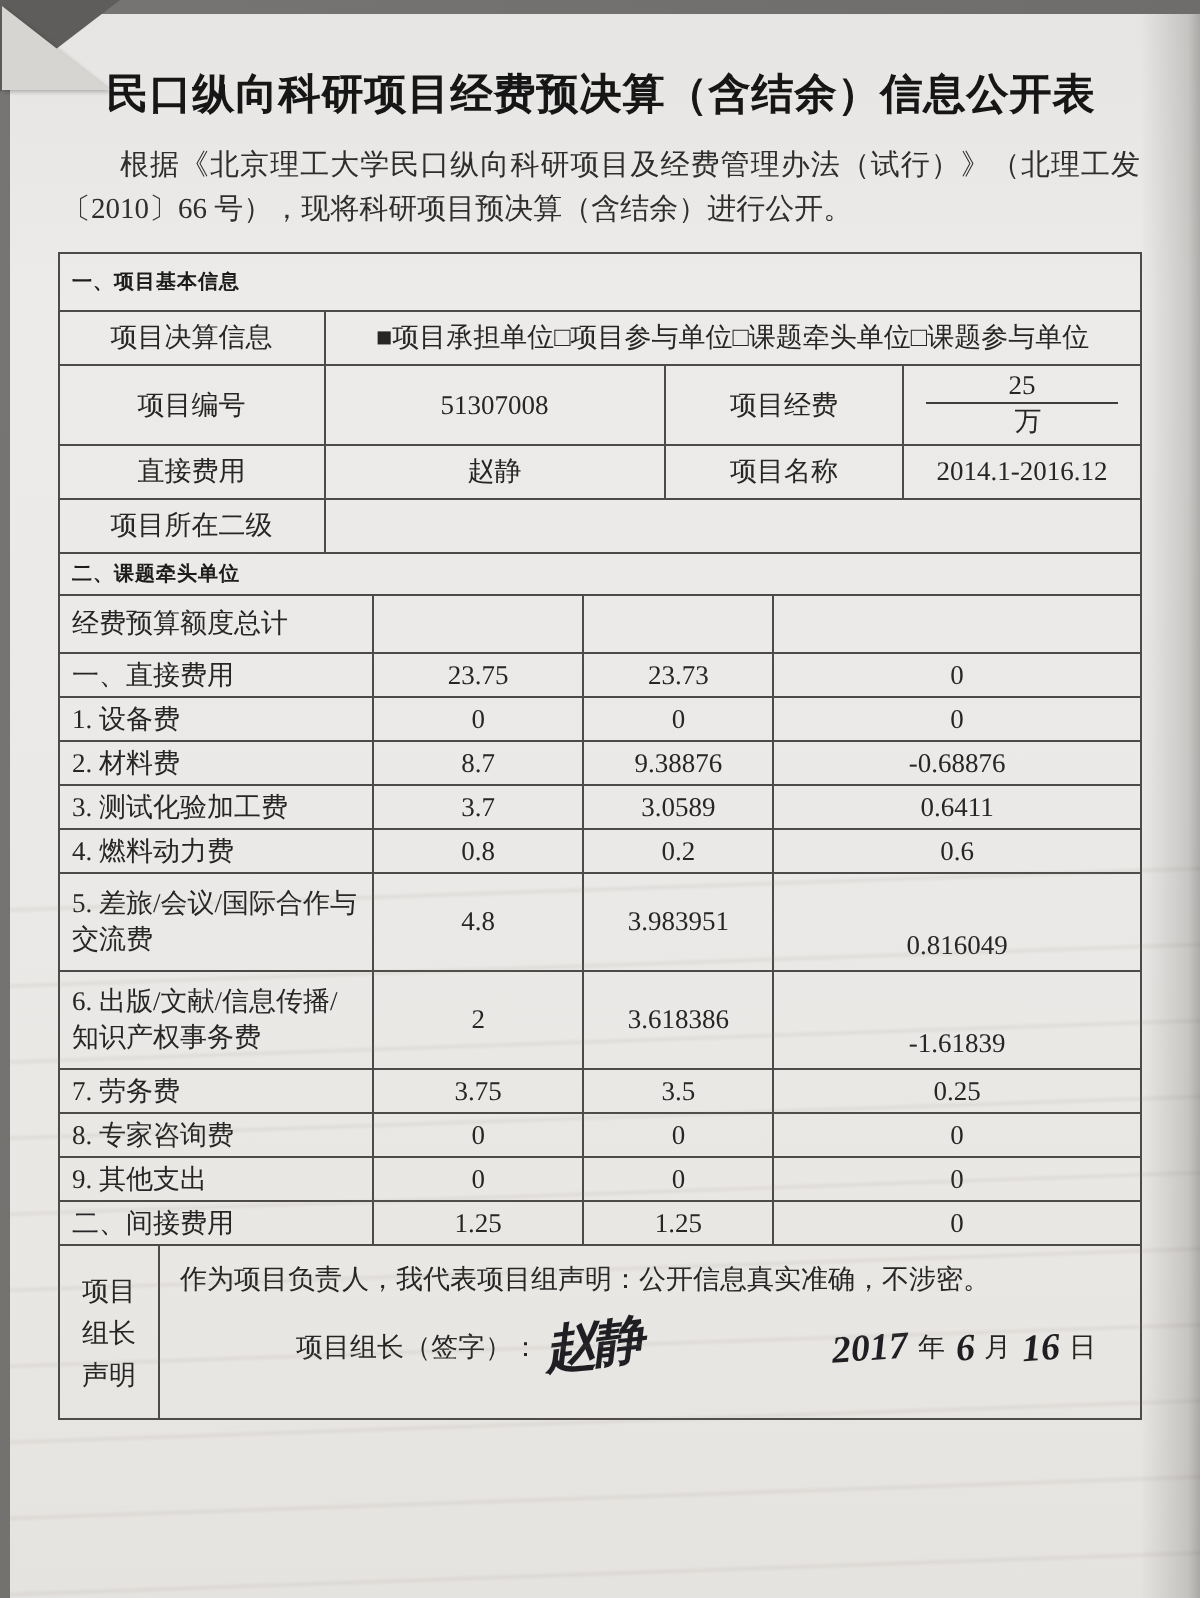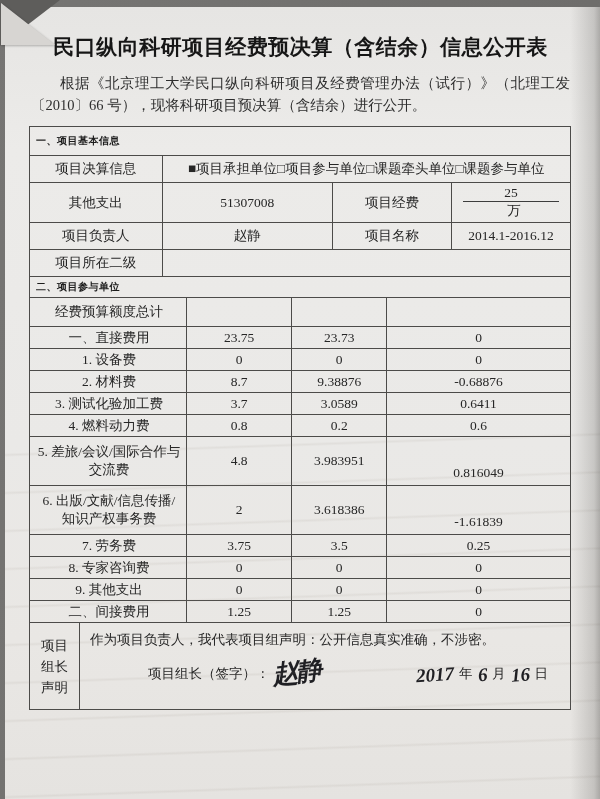--- a/index.html
+++ b/index.html
@@ -38,21 +38,21 @@
   .t1{margin-top:10px;}
   .t2{margin-top:-1px;}
   .sec-hd td{font-weight:bold;font-size:10px;color:#1c1c1c;padding:3px 6px;
      font-family:"Liberation Sans","DejaVu Sans",sans-serif;letter-spacing:0.5px;}
   .c{text-align:center;}
   .lblc{text-align:center;}
   .t1 td{height:22px;}
   .colhead td{height:30px;text-align:center;}
   .total-row td{height:24px;}
   .total-row .lbl{padding-left:34px;}
-  .t2 .lbl{text-align:center;padding-left:6px;}
+  .t2 .lbl{text-align:left;padding-left:6px;}
   .t2 .num{text-align:center;}
   .t2 tr.std td{height:19px;padding-top:1px;padding-bottom:1px;}
   .t2 tr.tall td{height:42px;}
   .t2 tr.tall .bot{vertical-align:bottom;padding-bottom:4px;}
   .t2 tr.tall .top2{vertical-align:middle;}
 
   .uline{display:inline-block;min-width:88px;text-align:center;
     border-bottom:1px solid #3d3d3d;padding:0 4px;}
   .unit{margin-left:6px;}
 
@@ -86,48 +86,48 @@
         </colgroup>
       <tbody>
           <tr class="sec-hd">
         <td colspan="4">一、项目基本信息</td>
       </tr>
       <tr>
         <td class="lblc">项目决算信息</td>
         <td colspan="3" class="c">■项目承担单位□项目参与单位□课题牵头单位□课题参与单位</td>
       </tr>
       <tr>
-        <td class="lblc">其他支出</td>
+        <td class="lblc">项目编号</td>
         <td class="c">51307008</td>
         <td class="lblc">项目经费</td>
         <td class="c"><span class="uline">25</span><span class="unit">万</span></td>
       </tr>
       <tr>
-        <td class="lblc">项目负责人</td>
+        <td class="lblc">直接费用</td>
         <td class="c">赵静</td>
         <td class="lblc">项目名称</td>
         <td class="c">2014.1-2016.12</td>
       </tr>
       <tr>
         <td class="lblc" style="height:18px">项目所在二级</td>
         <td colspan="3"></td>
       </tr>
     </tbody>
       </table>
 
     <table class="t2">
       <colgroup>
           <col style="width:29%">
           <col style="width:19.5%">
           <col style="width:17.5%">
           <col style="width:34%">
         </colgroup>
       <tbody>
           <tr class="sec-hd">
-        <td colspan="4">二、项目参与单位</td>
+        <td colspan="4">二、课题牵头单位</td>
       </tr>
       <tr class="total-row">
         <td class="lbl">经费预算额度总计</td>
         <td class="num"></td>
         <td class="num"></td>
         <td class="num"></td>
       </tr>
       <tr class="std">
         <td class="lbl">一、直接费用</td>
         <td class="num">23.75</td>

